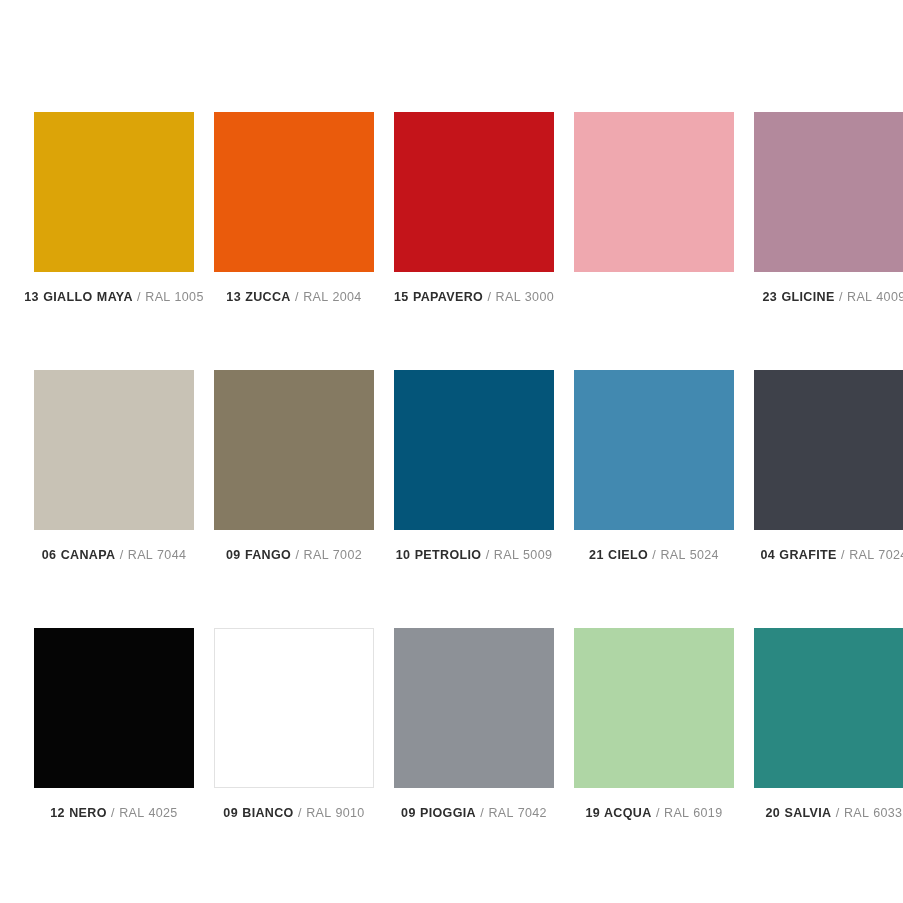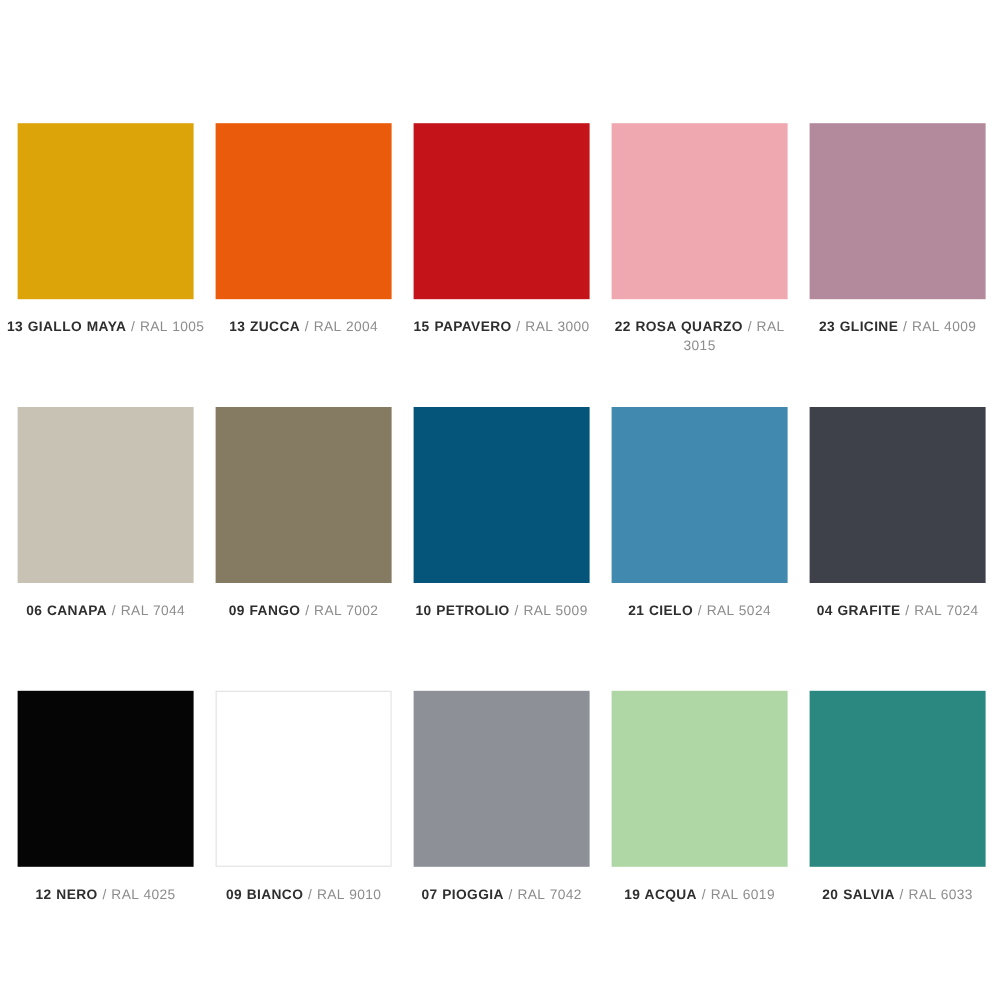--- a/index.html
+++ b/index.html
@@ -14,21 +14,21 @@
     font-family: "Liberation Sans", sans-serif;
     overflow: hidden;
   }
 
   #palette-sheet {
     position: relative;
     width: 903px;
     height: 903px;
     background: #ffffff;
     box-sizing: border-box;
-    padding: 112px 18px 0 16px;
+    padding: 112px 18px 0 34px;
   }
 
   .swatch-grid {
     display: grid;
     grid-template-columns: repeat(5, 160px);
     column-gap: 20px;
     row-gap: 0;
   }
 
   .swatch-row {
@@ -98,24 +98,20 @@
       </div>
       <div class="swatch-cell">
         <span class="swatch-chip" title="15 PAPAVERO / RAL 3000" style="background-color: rgb(196, 20, 26);"></span>
         <div class="swatch-caption">
           <span class="caption-name">15 PAPAVERO</span>
           <span class="caption-ral">/ RAL 3000</span>
         </div>
       </div>
       <div class="swatch-cell">
         <span class="swatch-chip" title="22 ROSA QUARZO / RAL 3015" style="background-color: rgb(239, 168, 175);"></span>
-        <div class="swatch-caption">
-          <span class="caption-name">22 ROSA QUARZO</span>
-          <span class="caption-ral">/ RAL 3015</span>
-        </div>
       </div>
       <div class="swatch-cell">
         <span class="swatch-chip" title="23 GLICINE / RAL 4009" style="background-color: rgb(179, 137, 156);"></span>
         <div class="swatch-caption">
           <span class="caption-name">23 GLICINE</span>
           <span class="caption-ral">/ RAL 4009</span>
         </div>
       </div>
     </div>
 
@@ -168,21 +164,21 @@
       <div class="swatch-cell">
         <span class="swatch-chip bordered" title="01 BIANCO / RAL 9010" style="background-color: rgb(255, 255, 255);"></span>
         <div class="swatch-caption">
           <span class="caption-name">09 BIANCO</span>
           <span class="caption-ral">/ RAL 9010</span>
         </div>
       </div>
       <div class="swatch-cell">
         <span class="swatch-chip" title="03 PIOGGIA / RAL 7042" style="background-color: rgb(141, 145, 151);"></span>
         <div class="swatch-caption">
-          <span class="caption-name">07 PIOGGIA</span>
+          <span class="caption-name">09 PIOGGIA</span>
           <span class="caption-ral">/ RAL 7042</span>
         </div>
       </div>
       <div class="swatch-cell">
         <span class="swatch-chip" title="19 ACQUA / RAL 6019" style="background-color: rgb(175, 214, 165);"></span>
         <div class="swatch-caption">
           <span class="caption-name">19 ACQUA</span>
           <span class="caption-ral">/ RAL 6019</span>
         </div>
       </div>

